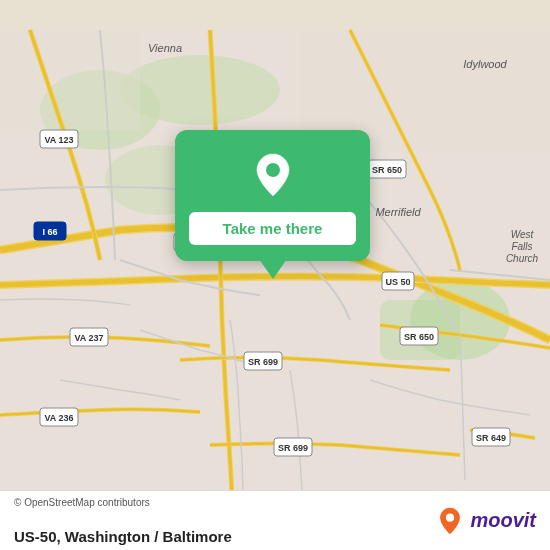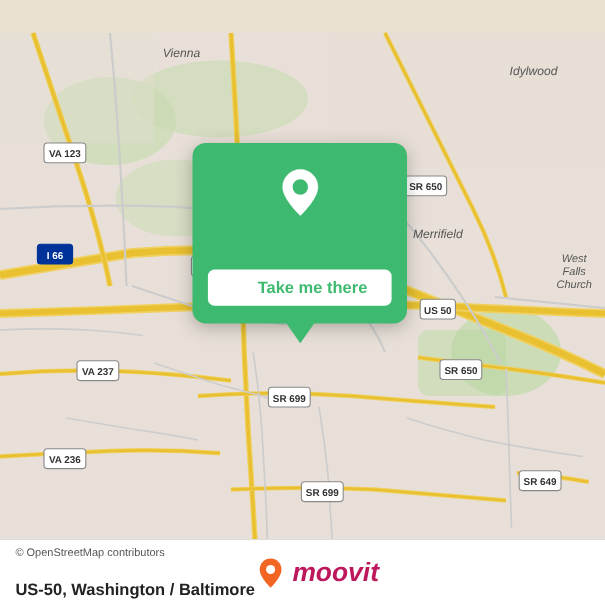--- a/index.html
+++ b/index.html
@@ -21,21 +21,21 @@
     }
 
     
     #bottom-bar {
       position: absolute;
       bottom: 0; left: 0; right: 0;
       height: 60px;
       background: white;
       display: flex;
       align-items: center;
-      justify-content: flex-start;
+      justify-content: space-between;
       padding: 0 14px;
       border-top: 1px solid #ddd;
       z-index: 10;
     }
 
     #bottom-left {
       display: flex;
       flex-direction: column;
     }
 
@@ -56,23 +56,23 @@
       align-items: center;
       gap: 6px;
     }
 
     #moovit-icon {
       width: 28px;
       height: 28px;
     }
 
     #moovit-text {
-      font-size: 24px;
+      font-size: 20px;
       font-weight: bold;
-      color: #be185d;
+      color: #4c1d95;
       font-style: italic;
     }
 
     
     #popup-card {
       position: absolute;
       top: 130px;
       left: 175px;
       width: 195px;
       background: #3dba6f;
@@ -109,22 +109,21 @@
     #take-me-there-btn {
       background: white;
       color: #3dba6f;
       border: none;
       border-radius: 6px;
       padding: 8px 22px;
       font-size: 15px;
       font-weight: bold;
       cursor: pointer;
       width: 100%;
-      text-align: right;
-      margin-top: 33px;
+      text-align: center;
     }
   </style>
 </head>
 <body>
 
 <div id="map-container">
 
   <svg id="map-svg" viewBox="0 0 550 490" xmlns="http://www.w3.org/2000/svg">
 
     <rect width="550" height="490" fill="#e8e0d8"></rect>

